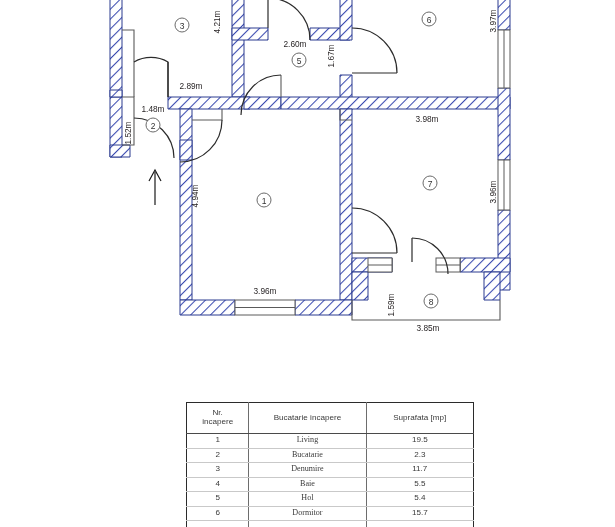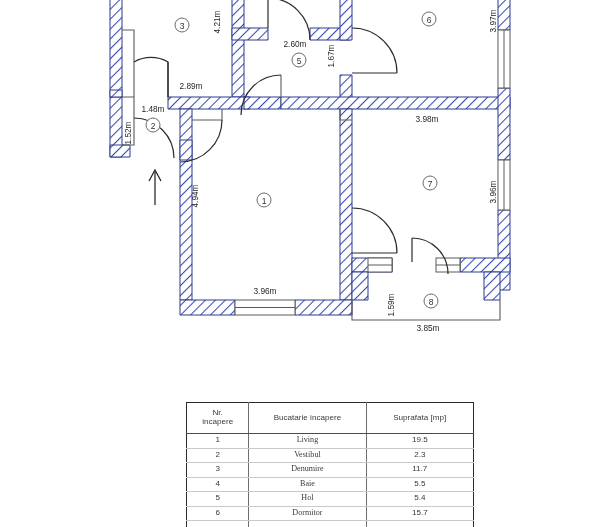--- a/index.html
+++ b/index.html
@@ -266,21 +266,21 @@
     </tr>
   </thead>
   <tbody id="schedule-body">
       <tr>
         <td class="col-nr c0 outer-l">1</td>
         <td class="col-name c1">Living</td>
         <td class="col-area outer-r">19.5</td>
       </tr>
       <tr>
         <td class="col-nr c0 outer-l">2</td>
-        <td class="col-name c1">Vestibul</td>
+        <td class="col-name c1">Bucatarie</td>
         <td class="col-area outer-r">2.3</td>
       </tr>
       <tr>
         <td class="col-nr c0 outer-l">3</td>
         <td class="col-name c1">Denumire</td>
         <td class="col-area outer-r">11.7</td>
       </tr>
       <tr>
         <td class="col-nr c0 outer-l">4</td>
         <td class="col-name c1">Baie</td>

